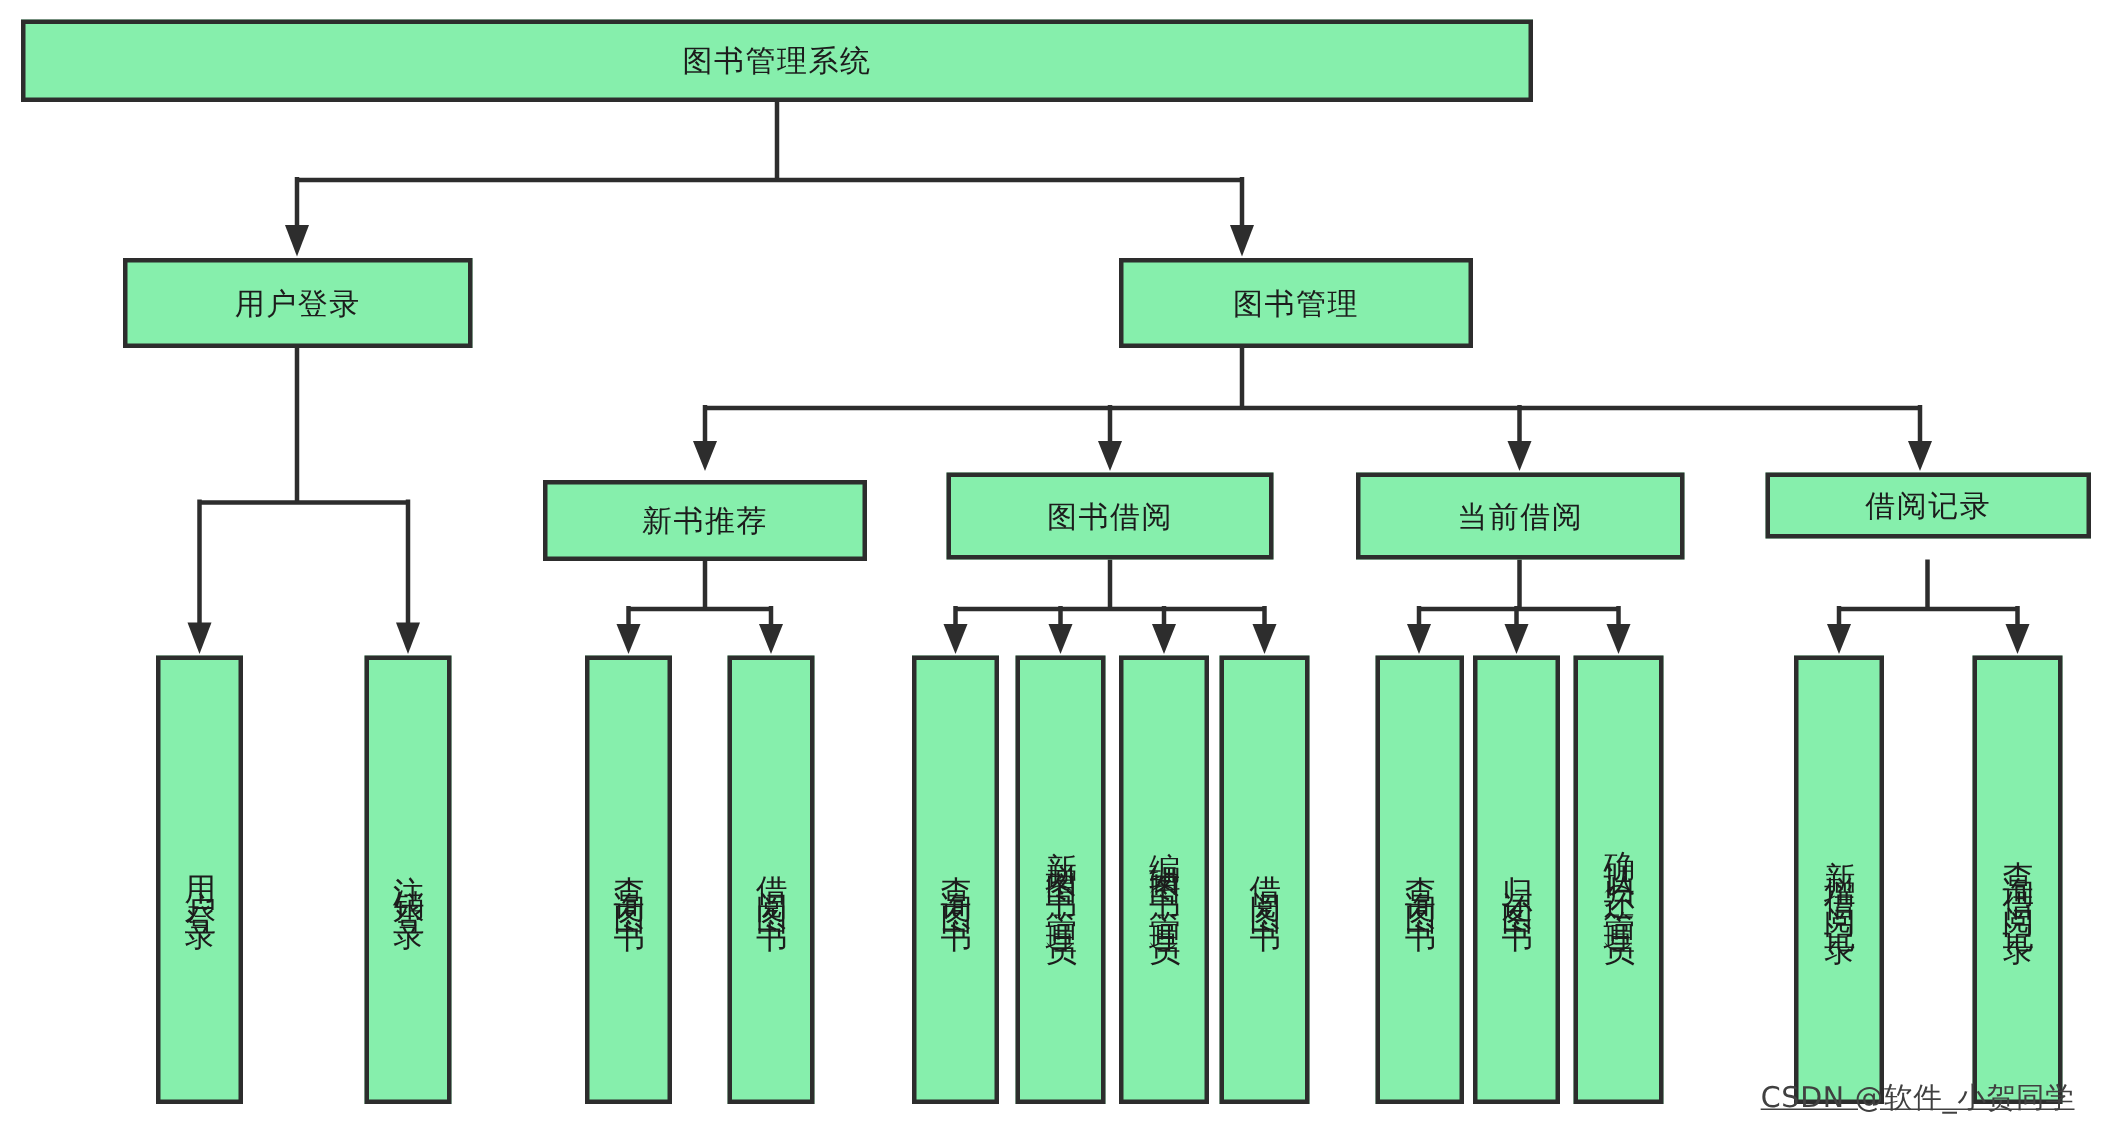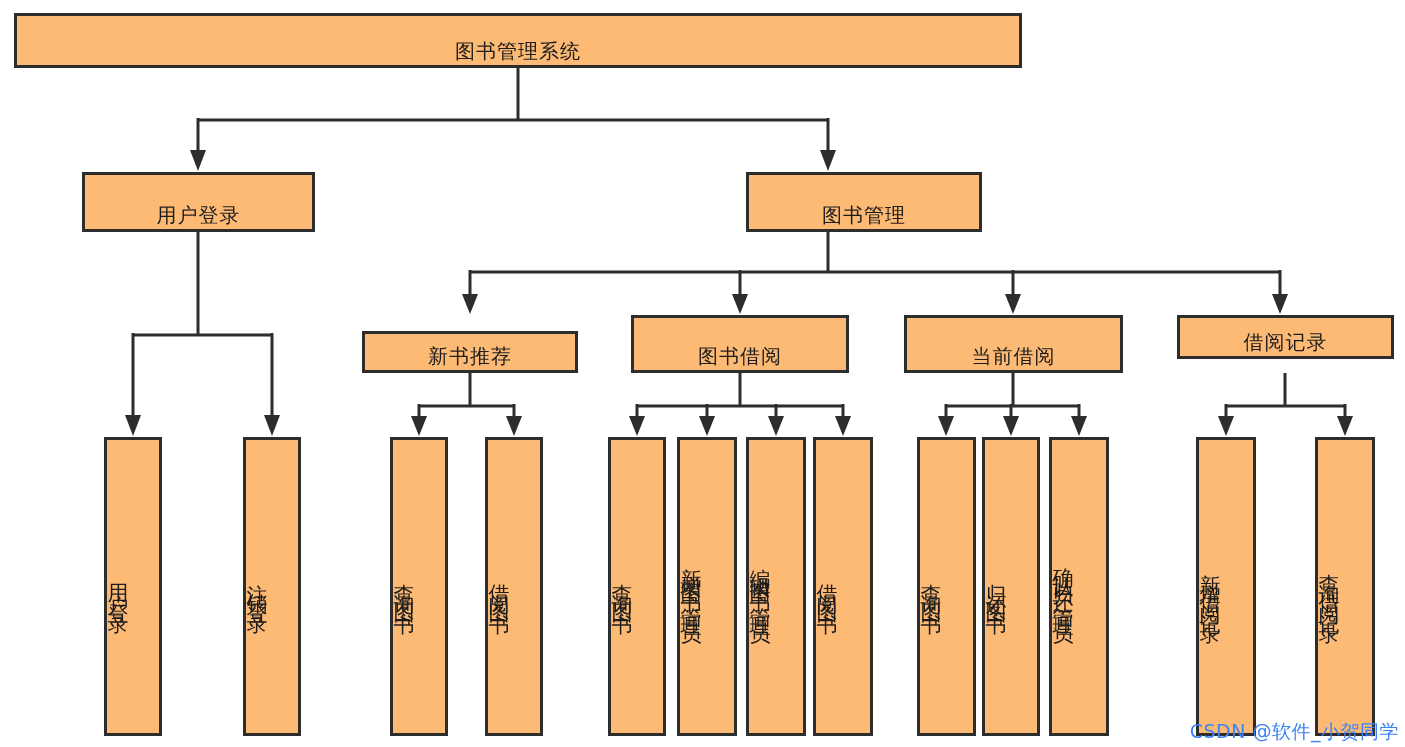--- a/index.html
+++ b/index.html
@@ -17,48 +17,49 @@
   }
   #wires {
     position: absolute;
     left: 0; top: 0;
     width: 1405px; height: 747px;
   }
   .node {
     position: absolute;
     box-sizing: border-box;
     border: 3px solid #2d2d2d;
-    background: #fdba74;
+    background: #86efac;
     display: flex;
-    align-items: flex-end;
+    align-items: center;
     justify-content: center;
     color: #1c1c1c;
     z-index: 2;
   }
   .node.h {
     font-size: 20px;
     letter-spacing: 1px;
     white-space: nowrap;
   }
   .node.v {
     writing-mode: vertical-rl;
     text-orientation: mixed;
     font-size: 21px;
     letter-spacing: 10px;
     line-height: 1;
   }
   .watermark {
     position: absolute;
-    right: 6px;
+    right: 22px;
     bottom: 2px;
     font-size: 19px;
-    color: #3b82f6;
+    color: #404040;
     letter-spacing: 0.5px;
     z-index: 3;
     white-space: nowrap;
+    text-decoration: underline;
   }
 </style>
 </head>
 <body>
 
 <div id="canvas">
 
   <svg id="wires" viewBox="0 0 1405 747" xmlns="http://www.w3.org/2000/svg">
     <g stroke="#2d2d2d" stroke-width="3" fill="none">
       <path d="M518 68 V120"></path>
@@ -152,21 +153,21 @@
     <span>图书管理系统</span>
   </div>
 
   <div class="node h" style="left:82px; top:172px; width:233px; height:60px;">
     <span>用户登录</span>
   </div>
   <div class="node h" style="left:710px; top:172px; width:236px; height:60px;margin-left:36px;">
     <span>图书管理</span>
   </div>
 
-  <div class="node h" style="left:362px; top:331px; width:216px; height:42px;">
+  <div class="node h" style="left:362px; top:320px; width:216px; height:54px;">
     <span>新书推荐</span>
   </div>
   <div class="node h" style="left:631px; top:315px; width:218px; height:58px;">
     <span>图书借阅</span>
   </div>
   <div class="node h" style="left:904px; top:315px; width:219px; height:58px;">
     <span>当前借阅</span>
   </div>
   <div class="node h" style="left:1177px; top:315px; width:217px; height:44px;">
     <span>借阅记录</span>

